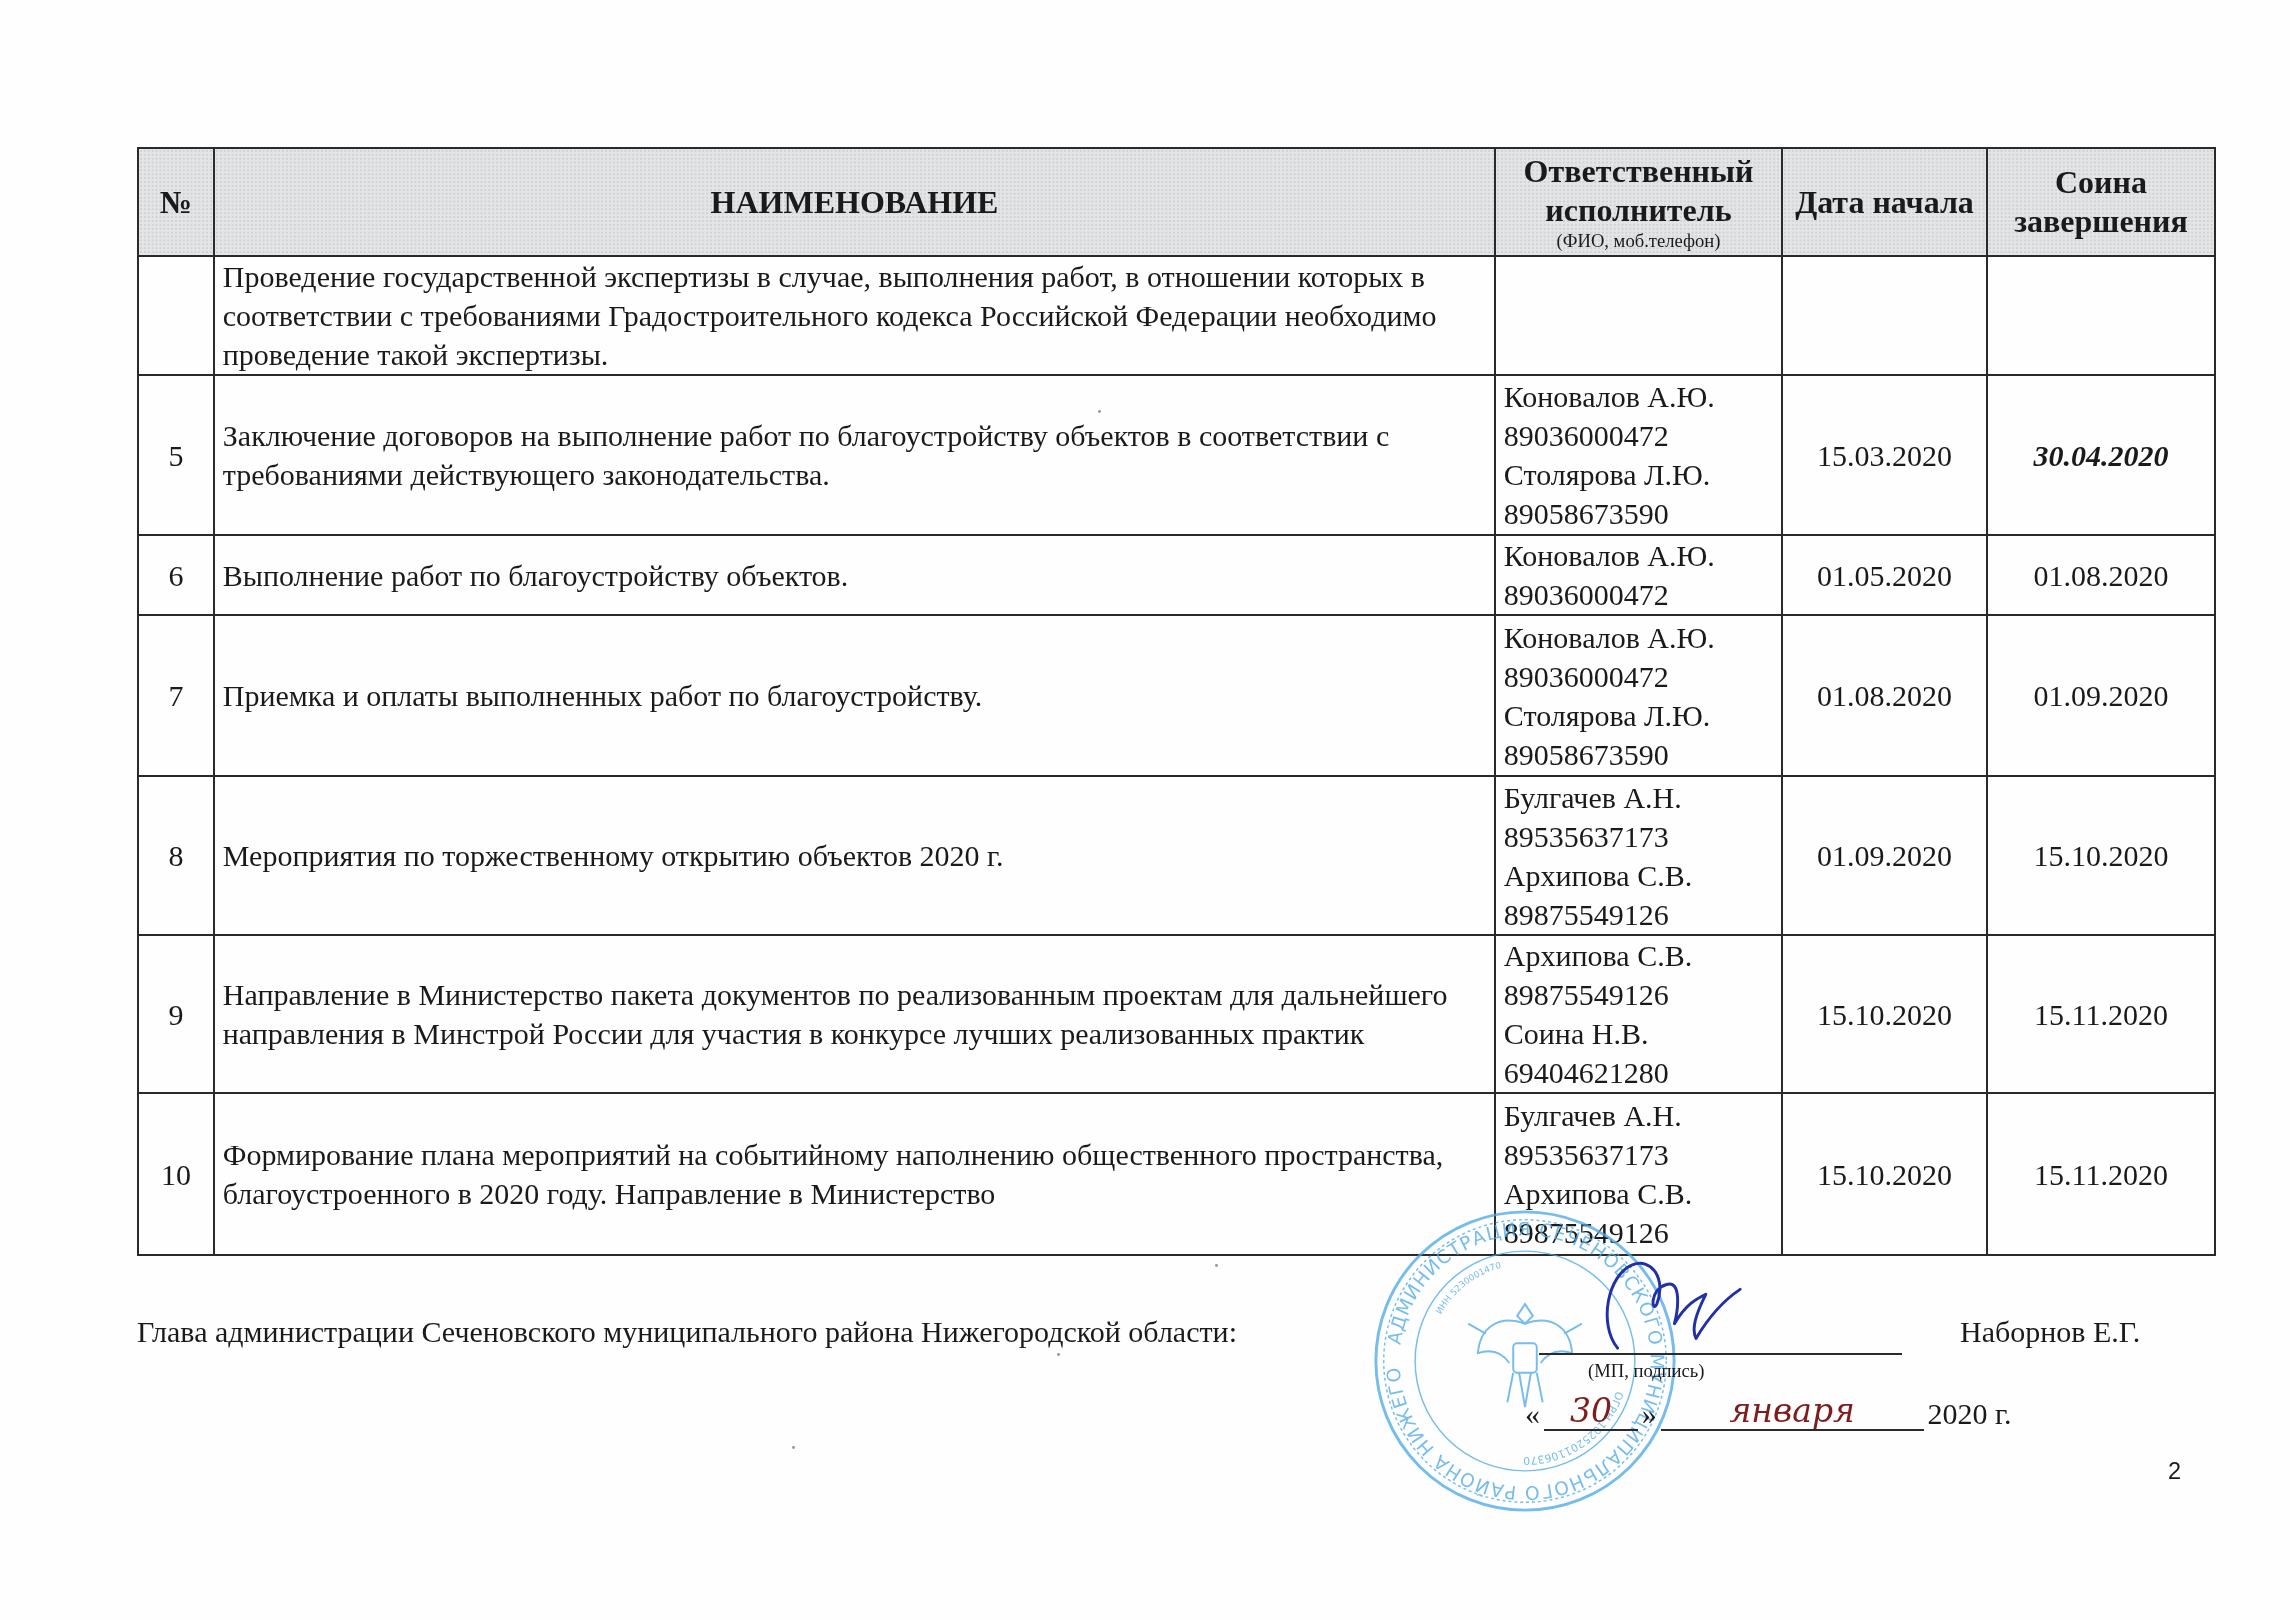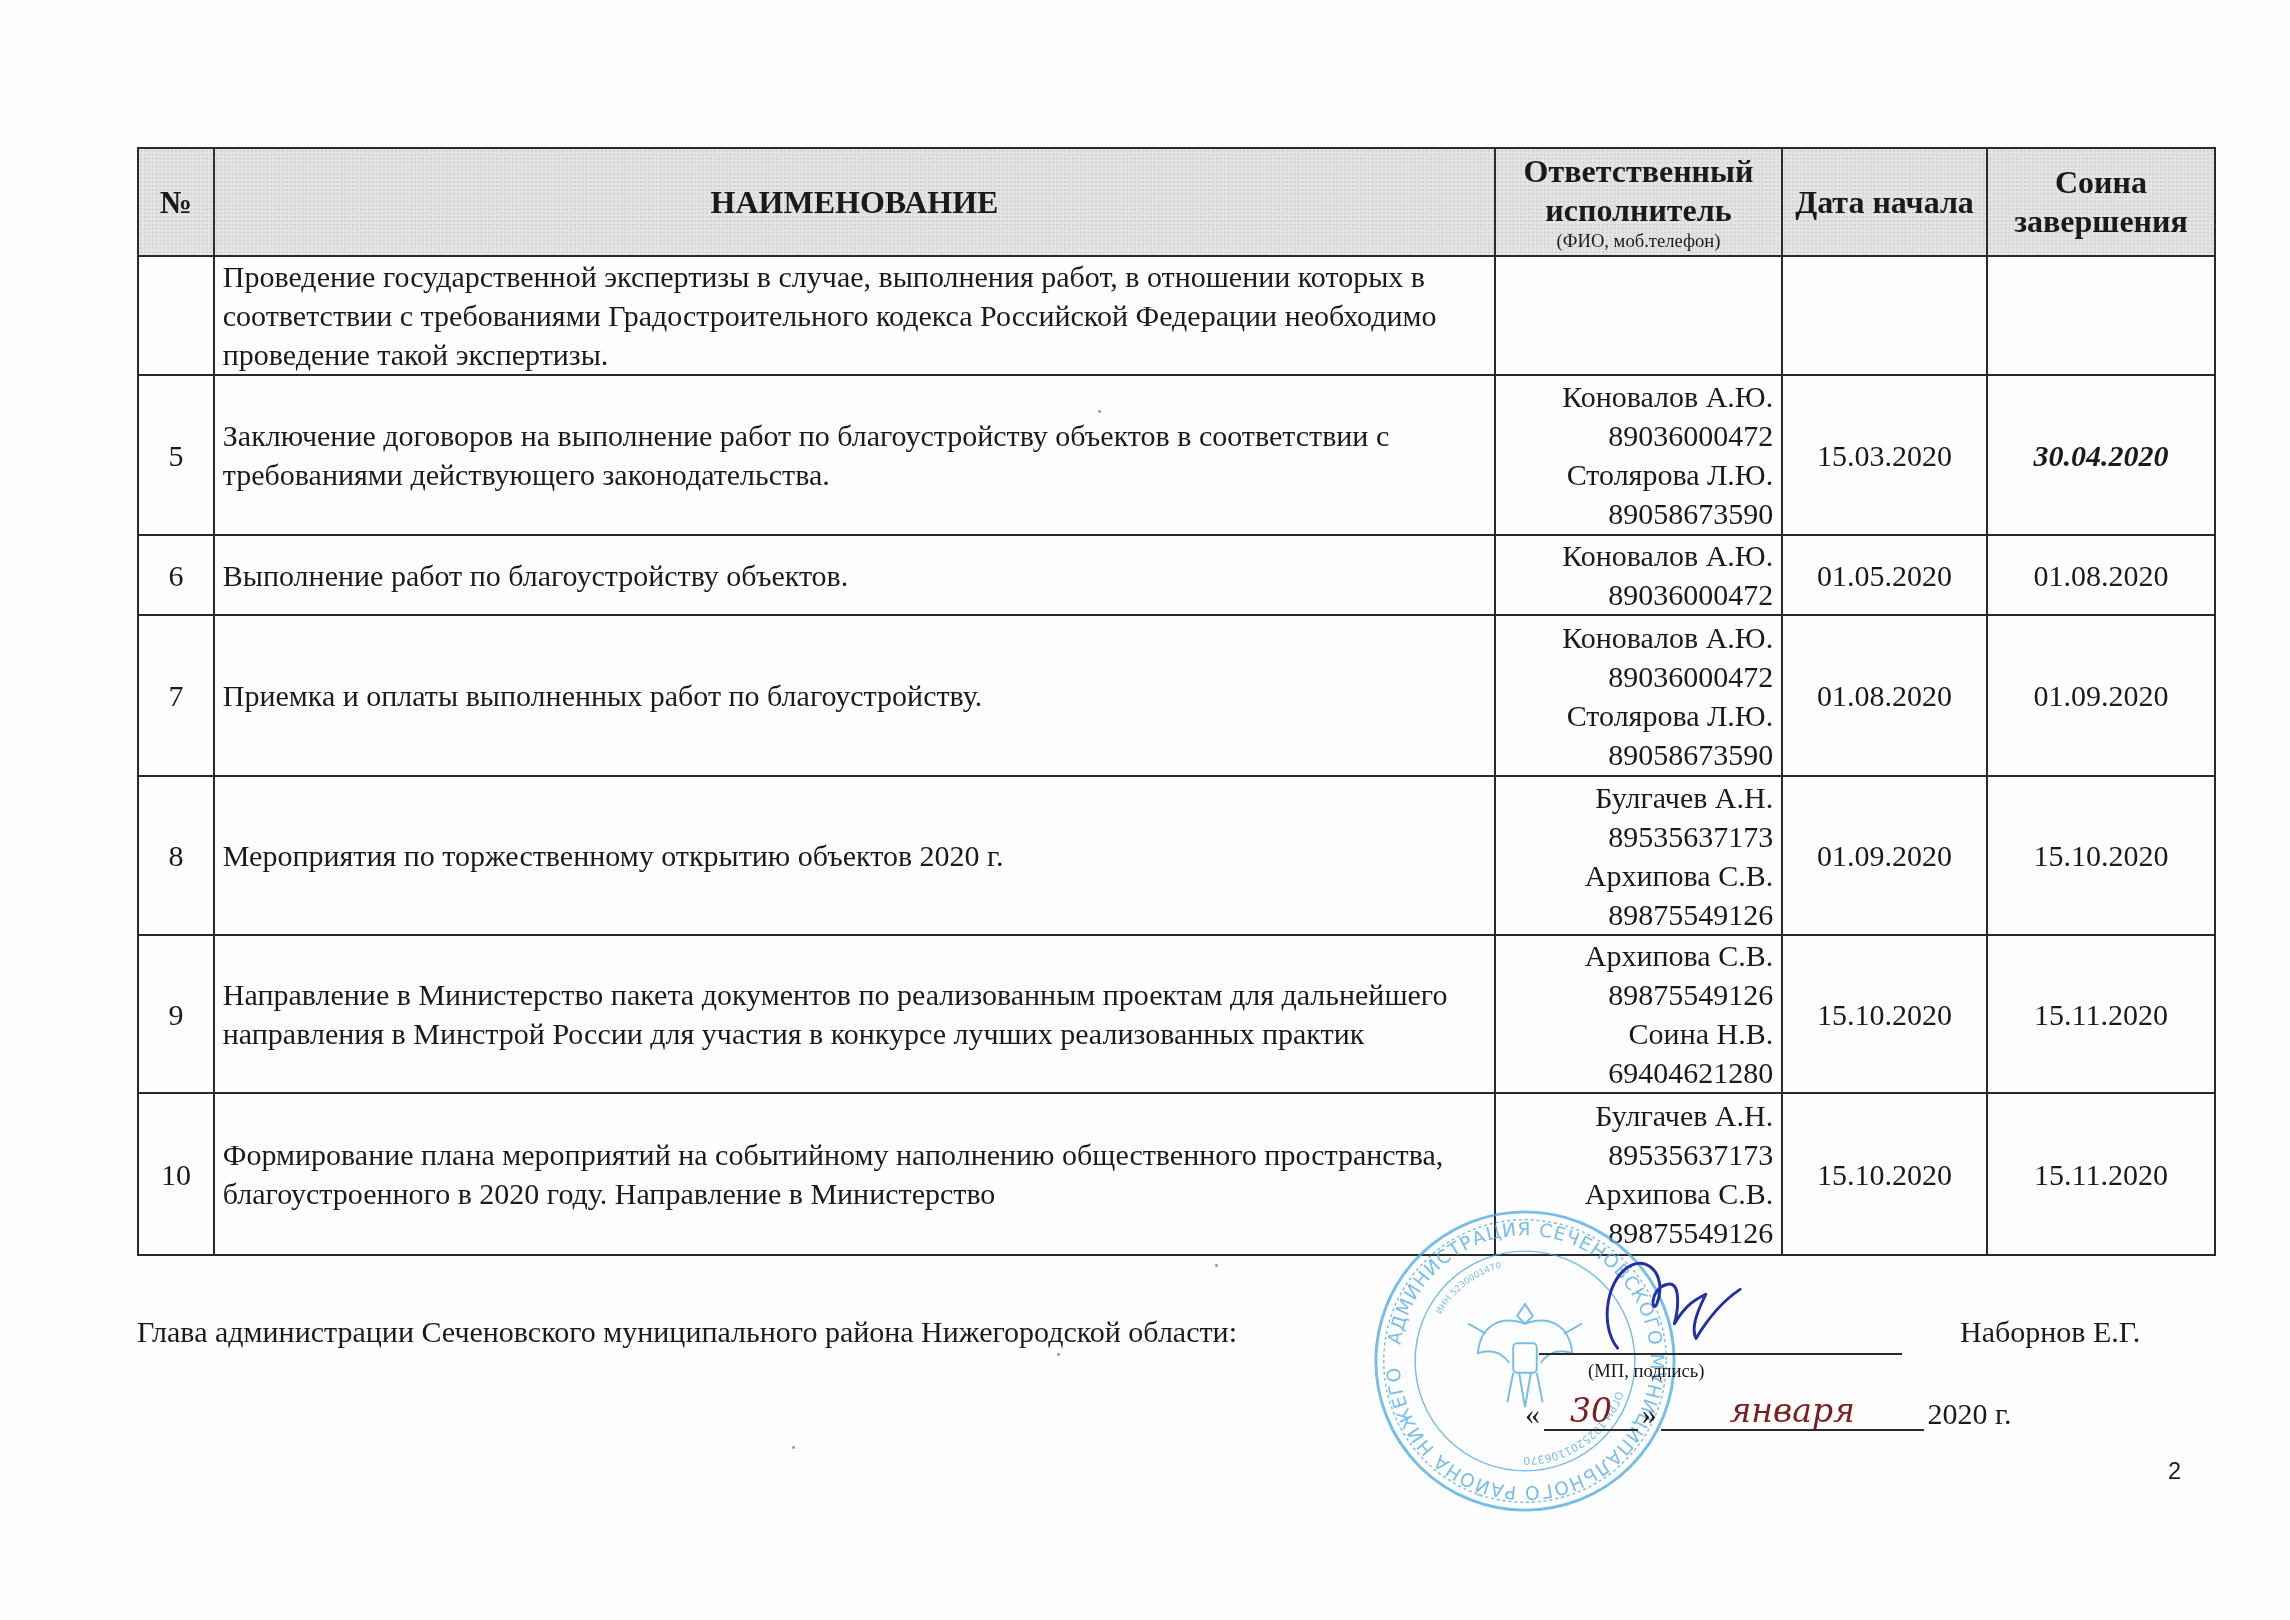--- a/index.html
+++ b/index.html
@@ -52,21 +52,21 @@
       font-size: 18.6px;
       line-height: 21.6px;
     }
     col.c-num { width: 76px; }
     col.c-name { width: 1281px; }
     col.c-resp { width: 287px; }
     col.c-start { width: 205px; }
     col.c-end { width: 228px; }
     td.num { text-align: center; }
     td.name { text-align: left; padding-left: 9.8px; }
-    td.resp { text-align: right; padding: 0 3.9px; }
+    td.resp { text-align: left; padding: 0 3.9px; }
     td.date { text-align: center; }
     td.date.emph { font-weight: bold; font-style: italic; }
     .resp-line { display: block; }
 
     .footer-line {
       position: absolute;
       left: 137px;
       top: 1315px;
       font-size: 30px;
     }

